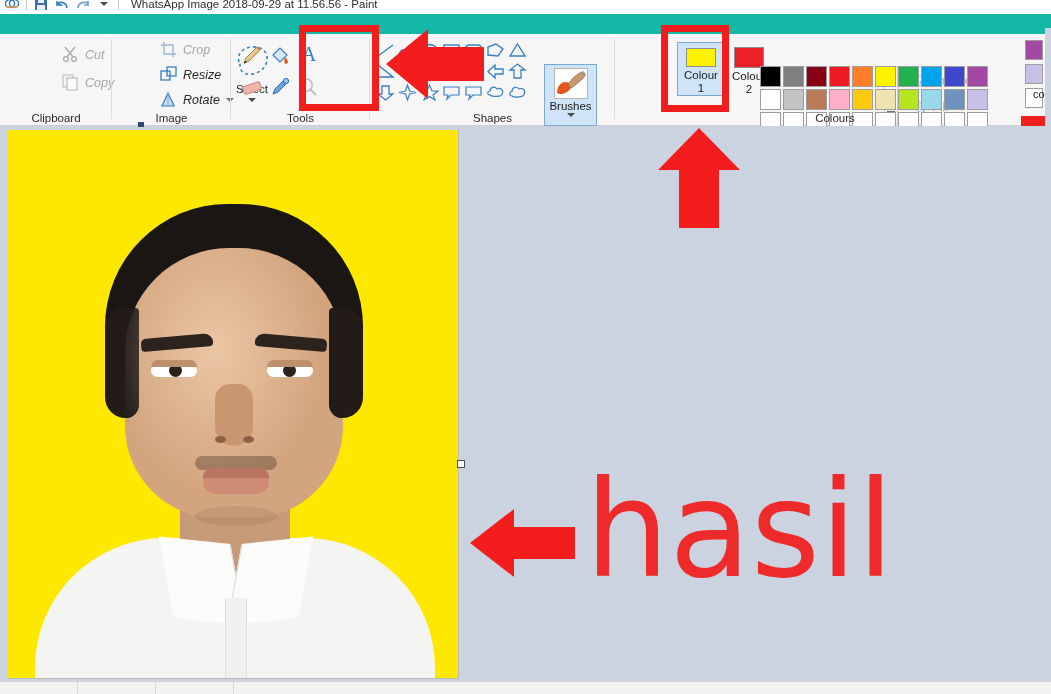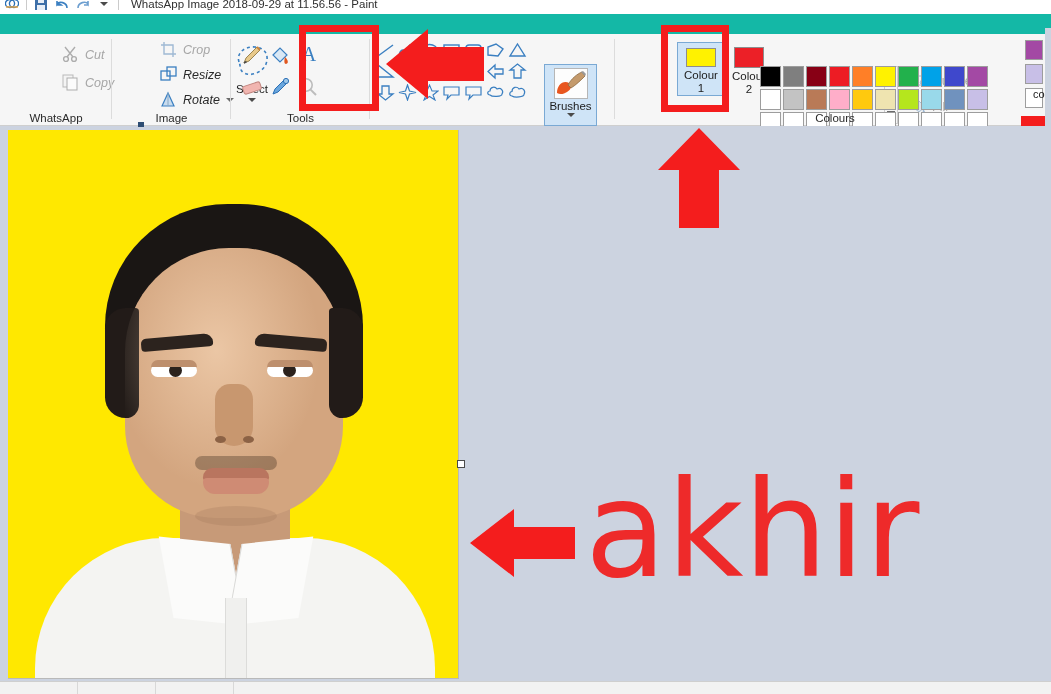--- a/index.html
+++ b/index.html
@@ -283,21 +283,21 @@
       <div class="mini-btn" style="left:62px; top:40px;">
         <span class="mini-ico">
           <svg width="17" height="17" viewBox="0 0 17 17">
             <rect x="1" y="1" width="10" height="12" fill="#f4f4f4" stroke="#b9b9b9"></rect>
             <rect x="5" y="4" width="10" height="12" fill="#fbfbfb" stroke="#adadad"></rect>
           </svg>
         </span>
         <span>Copy</span>
       </div>
 
-      <div class="grp-label">WhatsApp</div>
+      <div class="grp-label">Clipboard</div>
       <div class="grp-div" style="left:111px;"></div>
     </div>
 
     <div class="grp" style="left:112px;width:119px;">
       <div class="select-btn">
         <span style="margin-top:6px">
           <svg width="38" height="34" viewBox="0 0 38 34">
             <path d="M6 18 C3 9 12 2 22 3 C33 4 36 12 33 20 C30 28 18 33 11 29 C6 26 8 22 6 18 Z" fill="none" stroke="#3a7fc1" stroke-width="1.6" stroke-dasharray="3,3"></path>
           </svg>
         </span>
@@ -527,20 +527,21 @@
         <span style="width:17px;height:17px;">
           <svg width="17" height="17" viewBox="0 0 17 17">
             <path d="M3 9 L9 3 L15 9 L9 14 Z" fill="#dbe5ee" stroke="#a9bfd2" stroke-width="1"></path>
             <path d="M13 11 C15 13 16 15 14 16 C12.5 16 12.5 13.5 13 11 Z" fill="#9fb9d4"></path>
           </svg>
         </span>
         <span>Fill</span>
         <span style="width:0;height:0;border-left:4px solid transparent;border-right:4px solid transparent;border-top:4px solid #b9b9b9;"></span>
       </div>
 
+      <div class="grp-label">Shapes</div>
       <div class="grp-div" style="left:244px;"></div>
     </div>
 
     <div class="grp" style="left:615px;width:436px;">
 
       <div class="col-btn" style="left:62px;top:8px;background:#cfe4f7;border:1px solid #7aa9d4;">
         <span class="col-sw" style="background:#fff200;"></span>
         <span class="col-lbl">
           <span>Colour</span><br>
           <span>1</span>
@@ -644,21 +645,21 @@
 
     <span class="handle-r"></span>
     <span class="handle-t"></span>
 
     <span class="arrow" style="left:470px;top:381px;">
       <svg width="105" height="73" viewBox="0 0 105 73">
         <path d="M0 36 L44 2 L44 20 L105 20 L105 52 L44 52 L44 70 Z" fill="#f41d1d"></path>
       </svg>
     </span>
 
-    <span class="anno-text" style="left:585px;top:343px;font-size:133px;">akhir</span>
+    <span class="anno-text" style="left:585px;top:343px;font-size:133px;">hasil</span>
 
   </div>
 
   <div style="position:absolute;left:0;top:0;width:1051px;height:694px;pointer-events:none;">
 
     <span class="hl-box" style="left:299px;top:25px;width:80px;height:86px;"></span>
 
     <span class="arrow" style="left:386px;top:28px;">
       <svg width="98" height="72" viewBox="0 0 98 72">
         <path d="M0 36 L42 1 L42 19 L98 19 L98 53 L42 53 L42 71 Z" fill="#f41d1d"></path>

